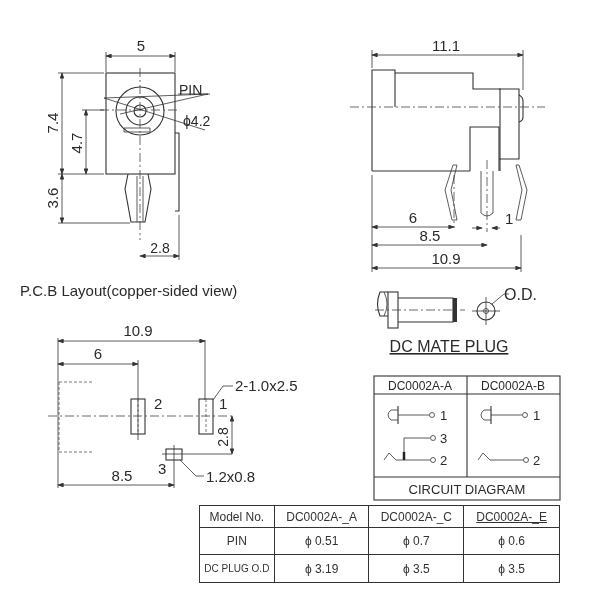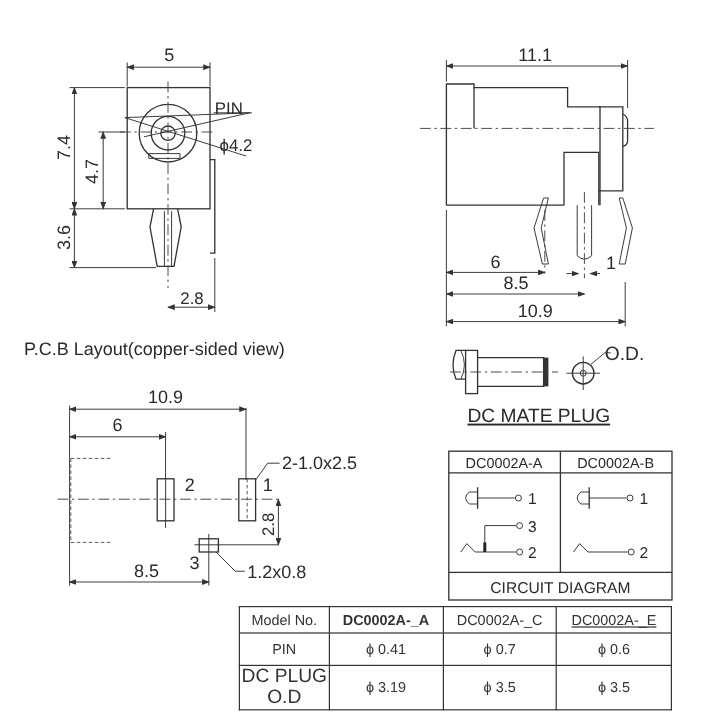--- a/index.html
+++ b/index.html
@@ -199,30 +199,30 @@
     <path d="M478,460 l5,-7 l7,7 h33" class="thin"></path>
     <circle cx="526" cy="460" r="2.5" class="thin"></circle>
     <text x="533" y="465" font-size="13">2</text>
   </g>
 </svg>
 
 <table class="tbl" style="left:199px; top:505px; width:361px;">
   <tbody>
       <tr style="height:22px;">
     <td style="width:74px;">Model No.</td>
-    <td style="width:94px;font-weight:bold;">DC0002A-_A</td>
+    <td style="width:94px;">DC0002A-_A</td>
     <td style="width:94px;">DC0002A-_C</td>
     <td style="width:95px;text-decoration:underline;">DC0002A-_E</td>
   </tr>
   <tr style="height:27px;">
     <td>PIN</td>
-    <td>ϕ 0.41</td>
+    <td>ϕ 0.51</td>
     <td>ϕ 0.7</td>
     <td>ϕ 0.6</td>
   </tr>
   <tr style="height:28px;">
-    <td style="font-size:16px;">DC PLUG O.D</td>
+    <td style="font-size:10px;">DC PLUG O.D</td>
     <td>ϕ 3.19</td>
     <td>ϕ 3.5</td>
     <td>ϕ 3.5</td>
   </tr>
 </tbody>
   </table>
 
 </body></html>

